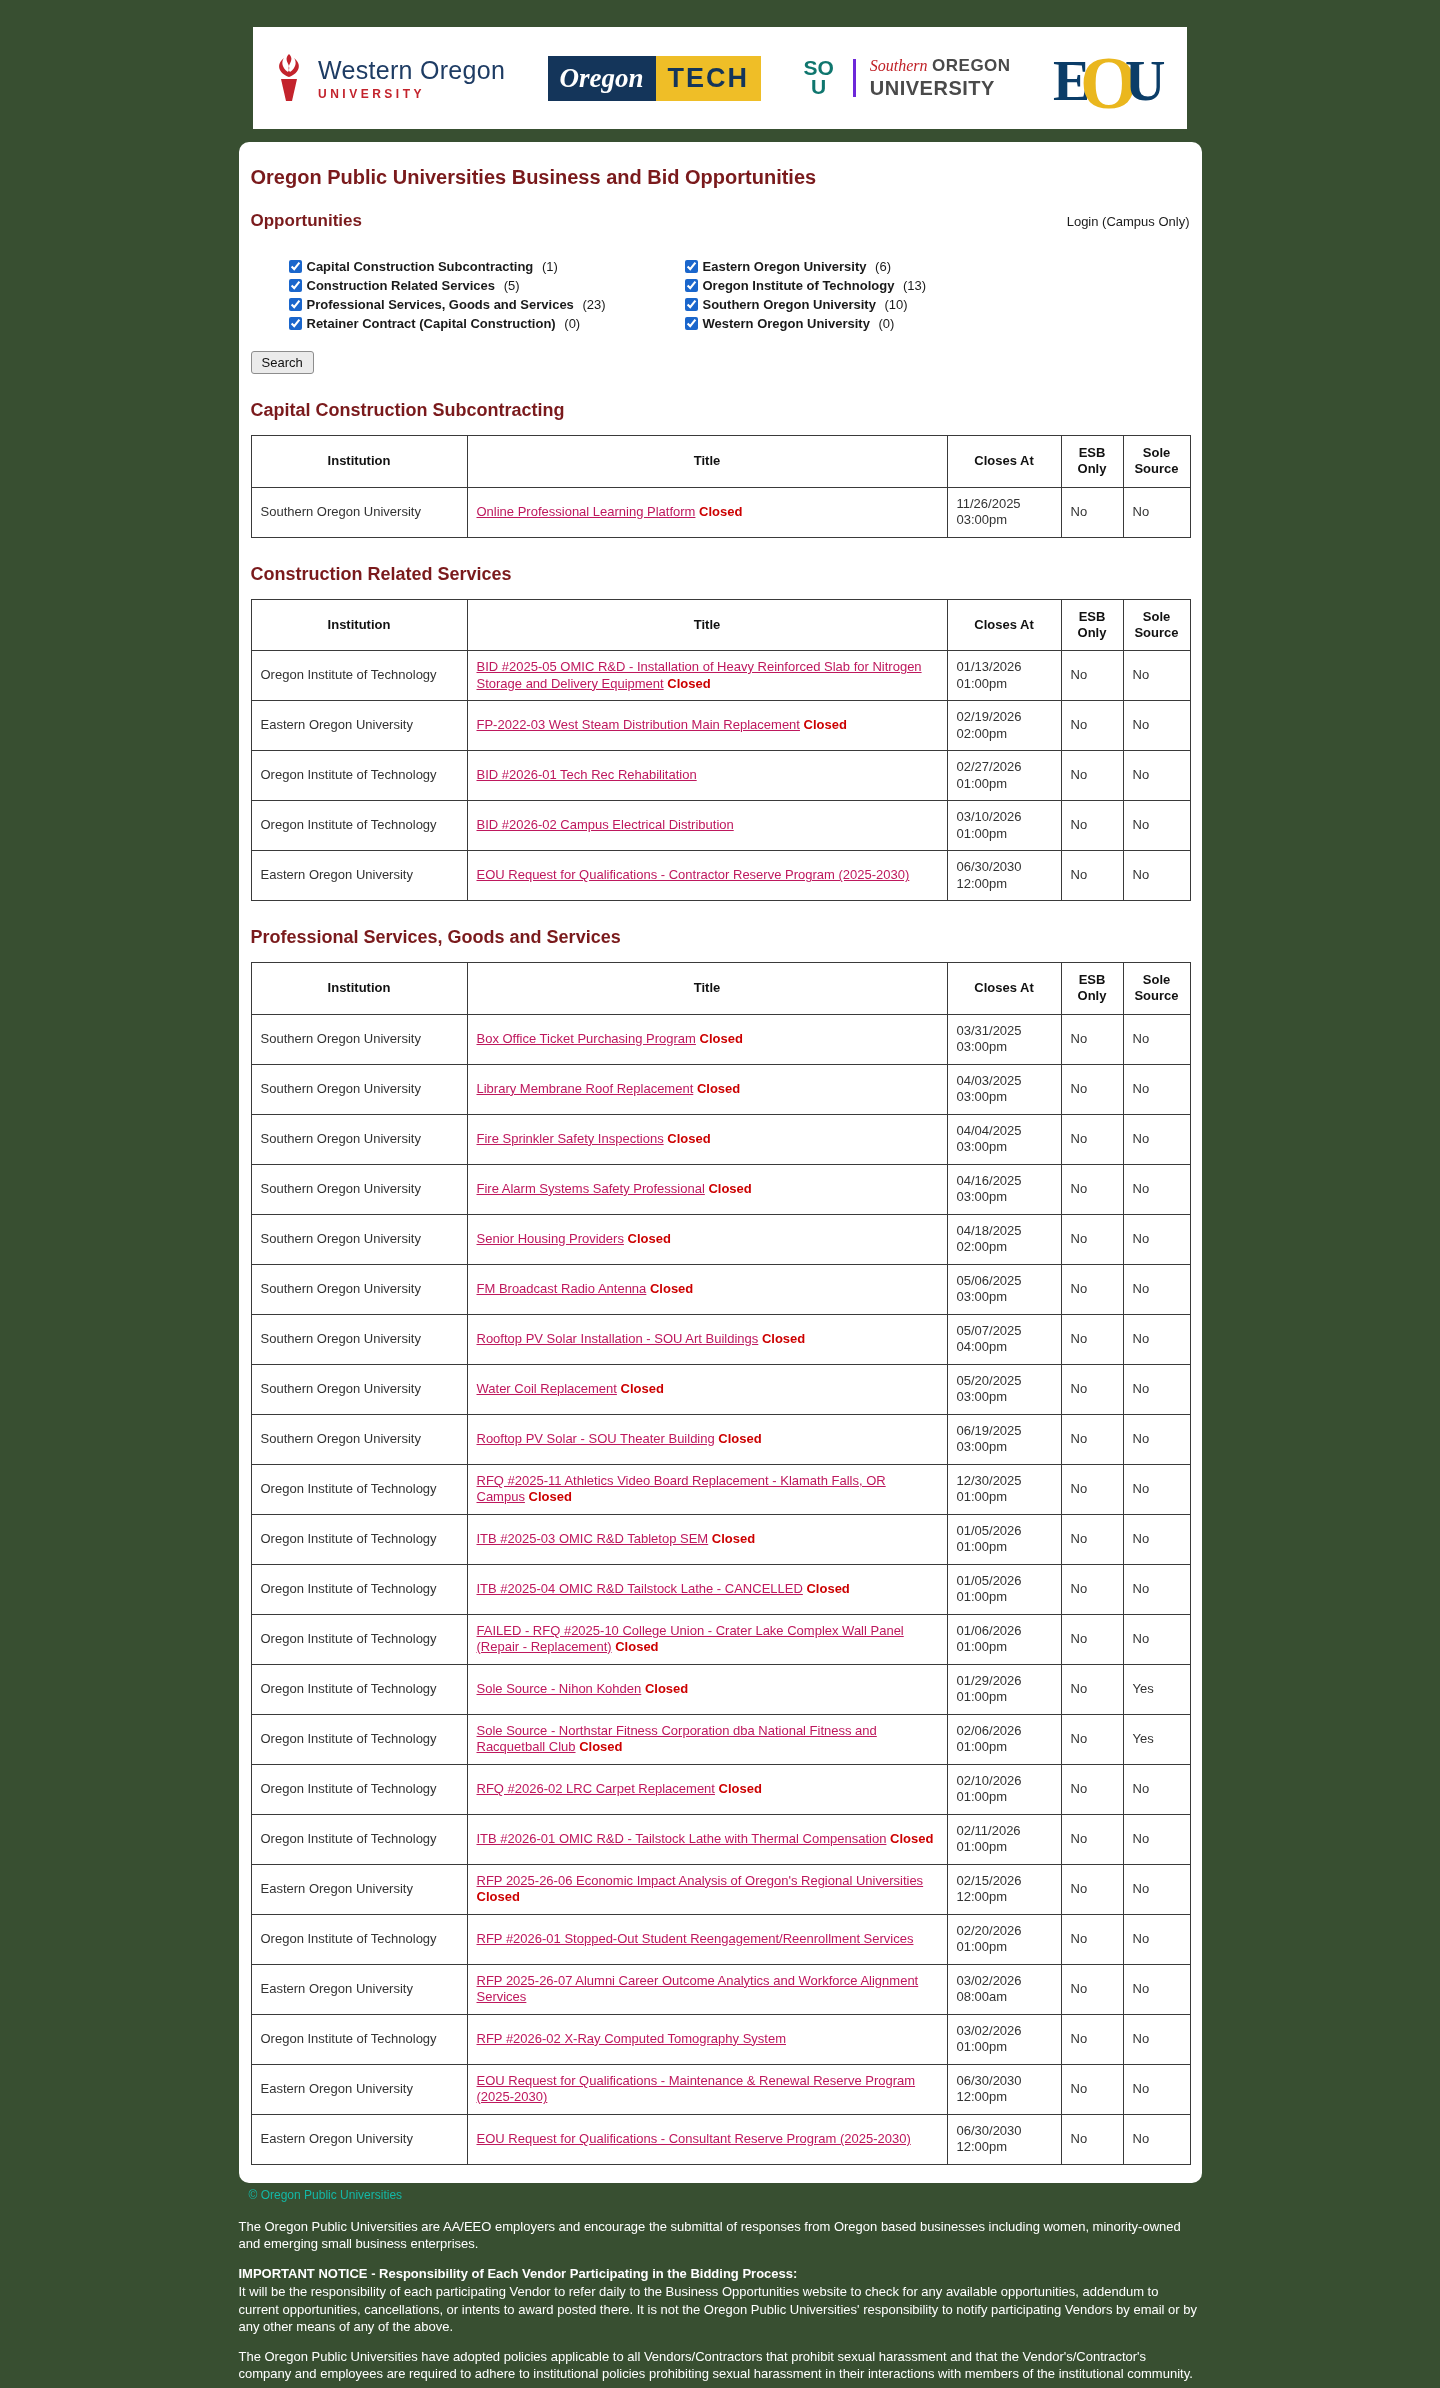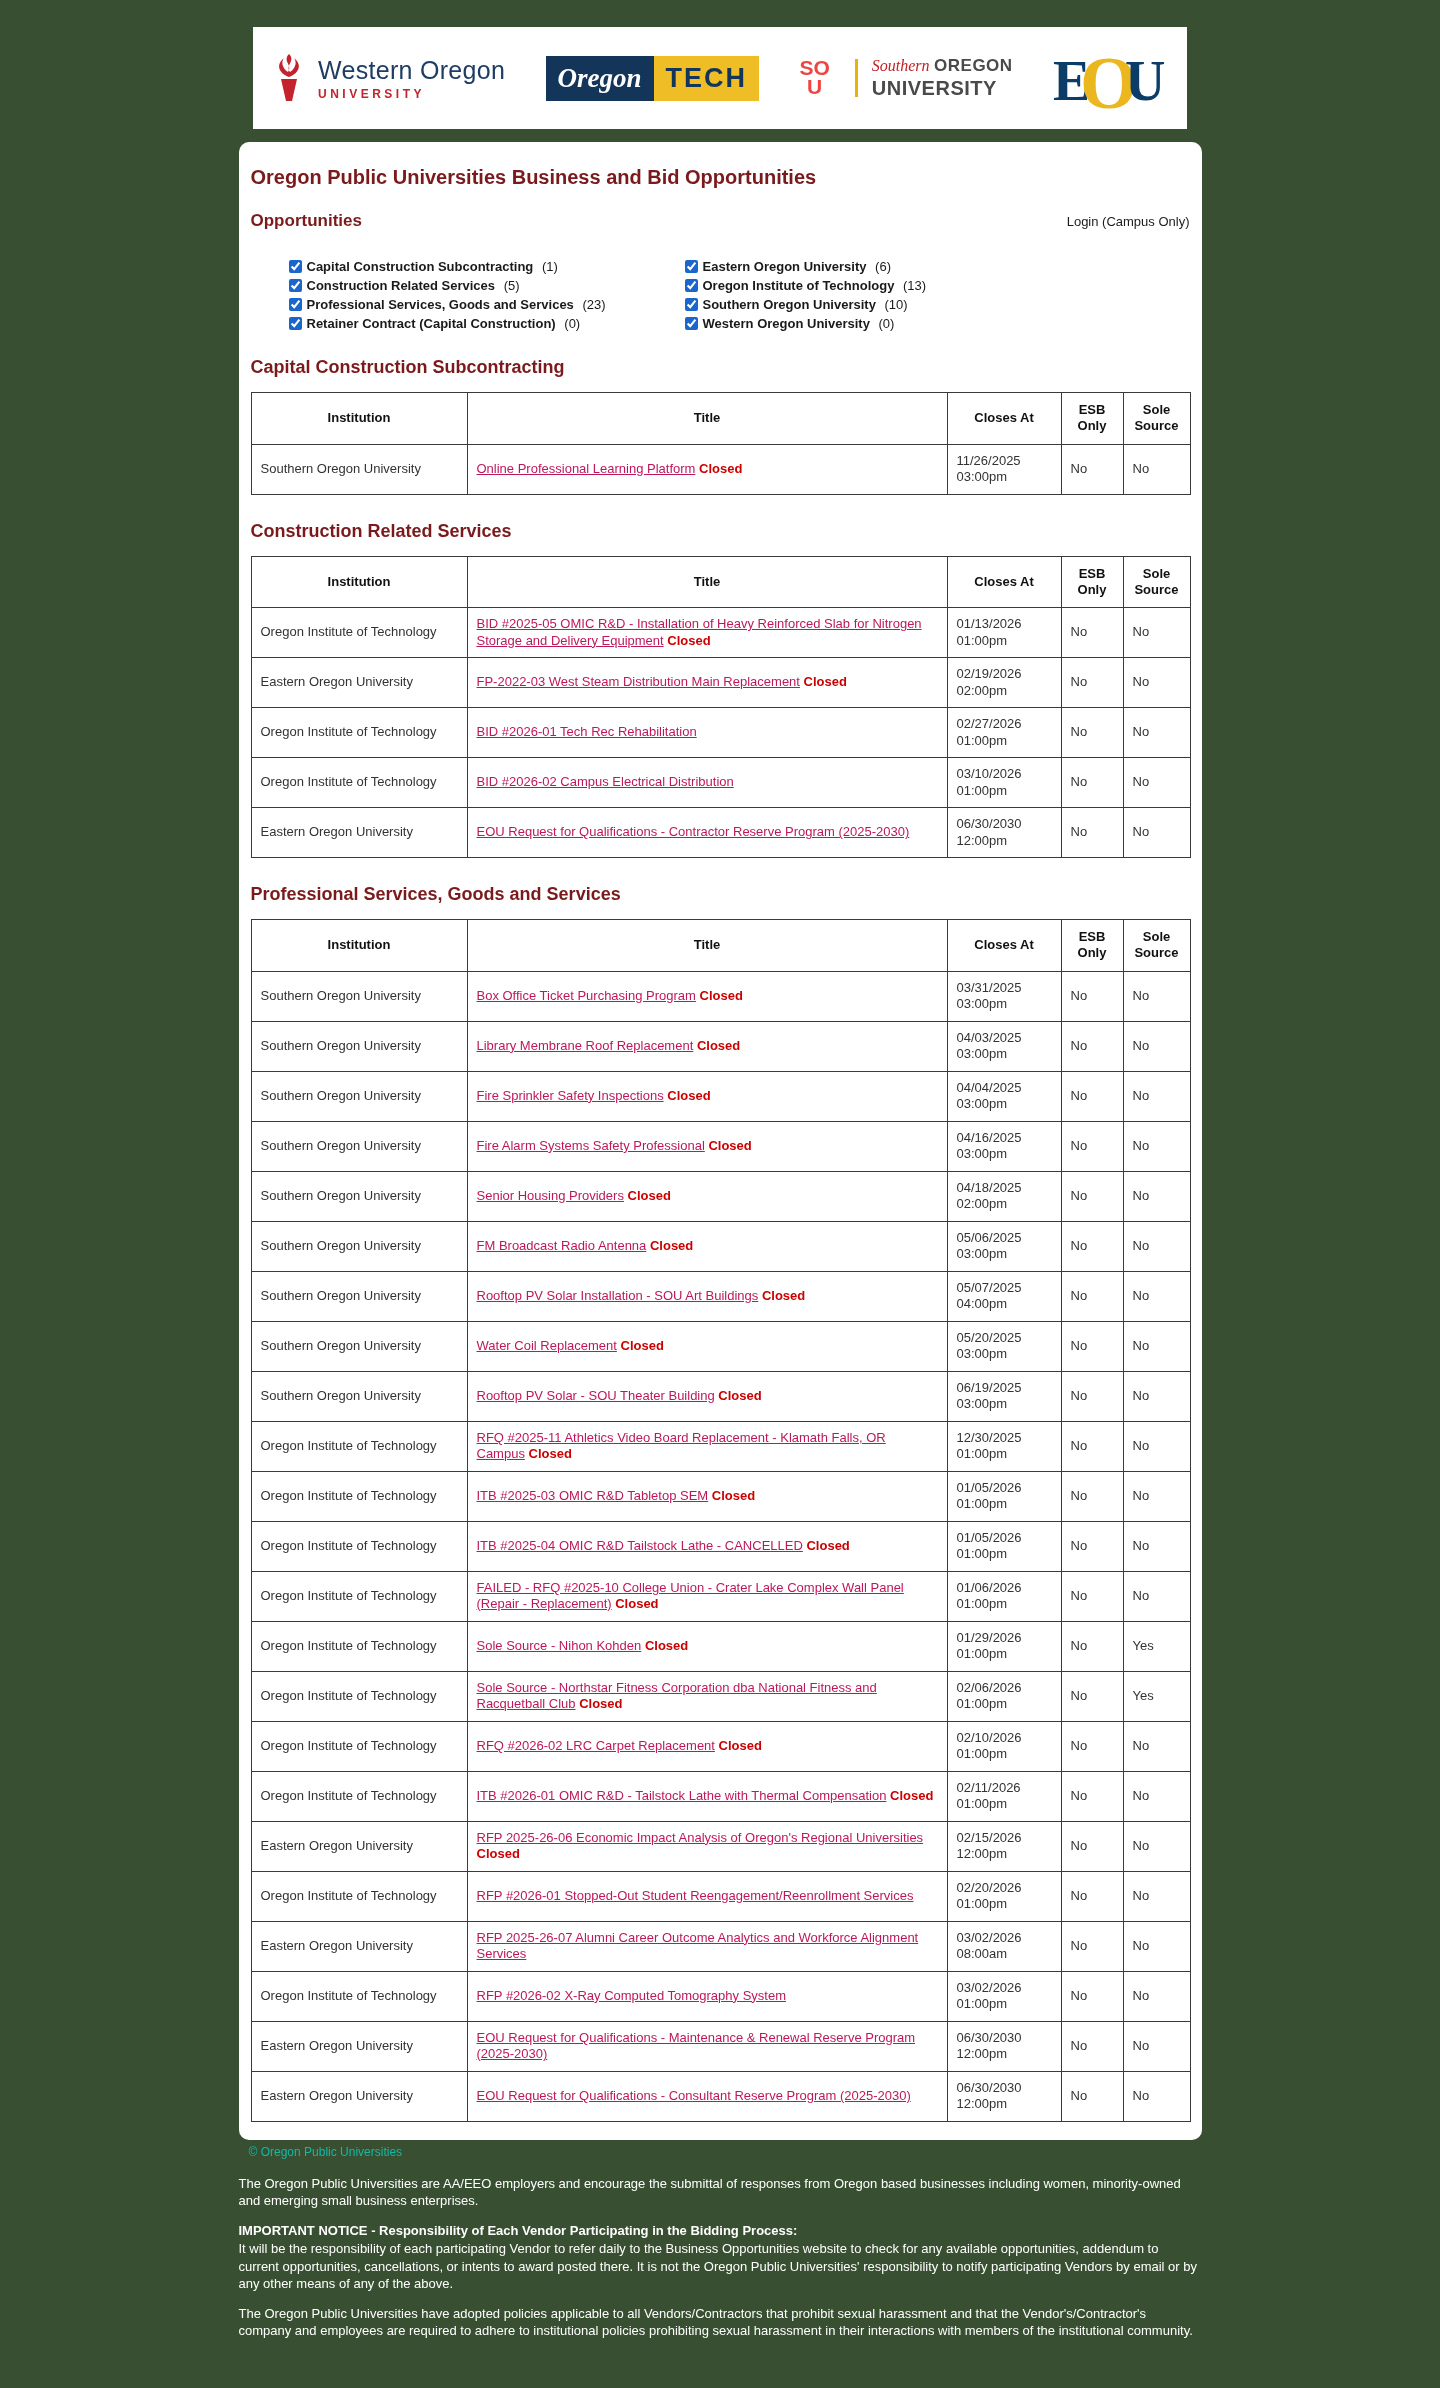--- a/index.html
+++ b/index.html
@@ -29,22 +29,22 @@
     background:#14355a; color:#fff; font-family:"Liberation Serif", serif;
     font-style:italic; font-weight:bold; font-size:27px;
     display:flex; align-items:center; padding:0 12px;
   }
   .ot-right {
     background:#efbe27; color:#14355a; font-weight:bold; font-size:27px;
     letter-spacing:2px; display:flex; align-items:center; padding:0 12px;
   }
   .logo-sou { gap:0; }
   .sou-mark {
-    color:#ef4444; font-weight:bold; font-size:21px; line-height:0.9;
-    text-align:center; padding-right:25px; border-right:3px solid #eab308;
+    color:#0f766e; font-weight:bold; font-size:21px; line-height:0.9;
+    text-align:center; padding-right:19px; border-right:3px solid #6d28d9;
   }
   .sou-text { padding-left:14px; }
   .sou-southern { color:#c02127; font-family:"Liberation Serif", serif; font-style:italic; font-size:16px; }
   .sou-oregon { color:#4a4a4a; font-weight:bold; font-size:17px; letter-spacing:0.5px; }
   .sou-university { color:#4a4a4a; font-weight:bold; font-size:20px; letter-spacing:0.5px; margin-top:1px; }
   .eou-e, .eou-u { font-family:"Liberation Serif", serif; font-weight:bold; font-size:56px; fill:#0b3d68; }
   .eou-o { font-family:"Liberation Serif", serif; font-weight:bold; font-size:74px; fill:#eab71e; }
 
   
   .card {
@@ -191,20 +191,23 @@
           <span class="filter-count">&nbsp;(10)</span>
         </label>
         <label class="filter-item">
           <input type="checkbox" checked="" style="">
           <span class="filter-name">Western Oregon University</span>
           <span class="filter-count">&nbsp;(0)</span>
         </label>
       </div>
   </div>
 
+  <div class="search-row">
+    <button class="search-btn">Search</button>
+  </div>
 
   <div>
       <h2 class="section-heading">Capital Construction Subcontracting</h2>
       <table class="opps-table">
         <colgroup>
           <col class="col-institution">
           <col class="col-title">
           <col class="col-closes">
           <col class="col-esb">
           <col class="col-sole">

